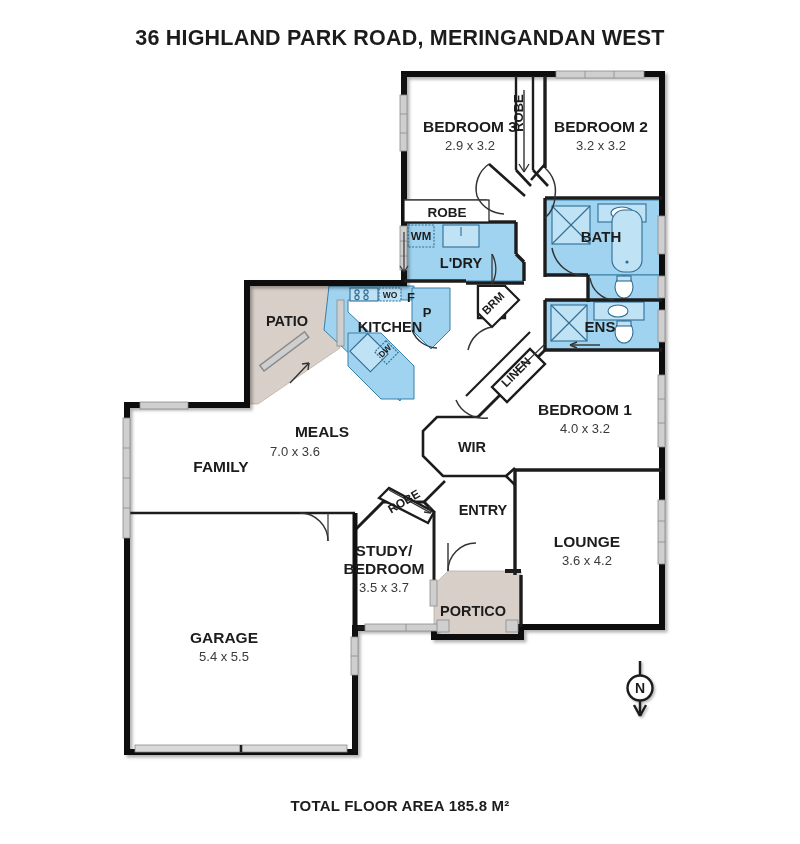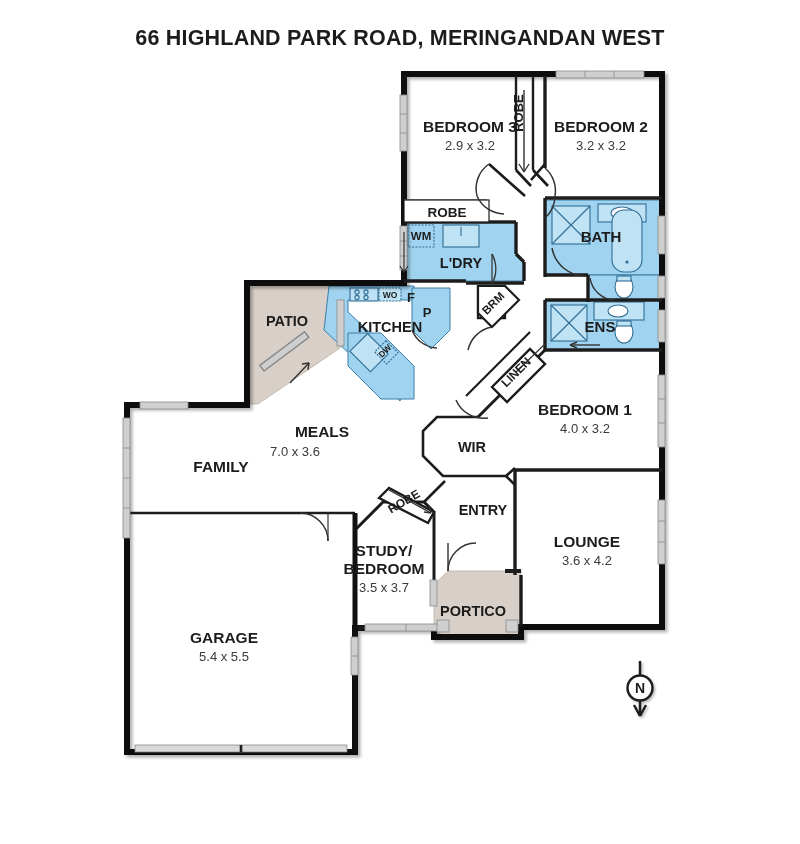--- a/index.html
+++ b/index.html
@@ -74,21 +74,21 @@
     font-weight: bold;
     fill: #1c1c1c;
   }
 </style>
 </head>
 <body>
 
 <div id="plan-root">
 
   <div id="title-bar">
-    <span class="title-text">66 HIGHLAND PARK ROAD, MERINGANDAN WEST</span>
+    <span class="title-text">36 HIGHLAND PARK ROAD, MERINGANDAN WEST</span>
   </div>
 
   <svg id="floorplan" width="800" height="844" viewBox="0 0 800 844" xmlns="http://www.w3.org/2000/svg">
 
     <defs>
       <filter id="softshadow" x="-30%" y="-30%" width="170%" height="170%">
         <feDropShadow dx="2.5" dy="2.5" stdDeviation="1.6" flood-color="#000000" flood-opacity="0.30"></feDropShadow>
       </filter>
       <filter id="tinyshadow" x="-40%" y="-40%" width="190%" height="190%">
         <feDropShadow dx="1.6" dy="1.6" stdDeviation="1.1" flood-color="#000000" flood-opacity="0.28"></feDropShadow>
@@ -387,14 +387,17 @@
 
     <g filter="url(#tinyshadow)">
       <line x1="640" y1="661" x2="640" y2="716" stroke="#1c1c1c" stroke-width="2.4"></line>
       <path d="M640 716 L634 705 M640 716 L646 705" stroke="#1c1c1c" stroke-width="2.4" fill="none"></path>
       <circle cx="640" cy="688" r="12.5" fill="#ffffff" stroke="#1c1c1c" stroke-width="2.4"></circle>
       <text class="compass-n" font-size="14" text-anchor="middle" x="640" y="693">N</text>
     </g>
 
   </svg>
 
+  <div id="footer-bar">
+    <span class="footer-text">TOTAL FLOOR AREA  185.8 M²</span>
+  </div>
 
 </div>
 
 </body></html>

